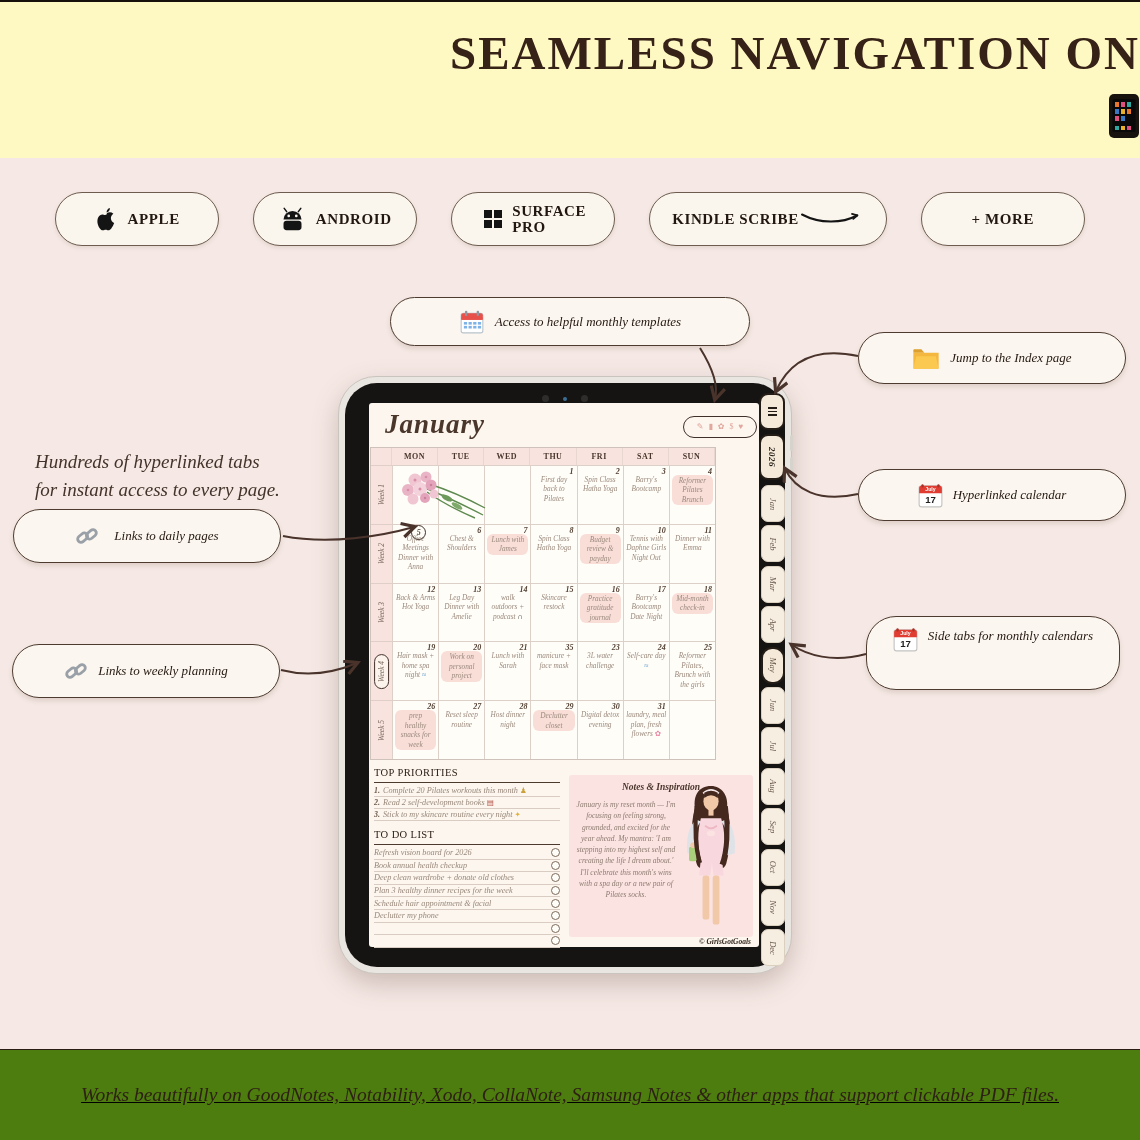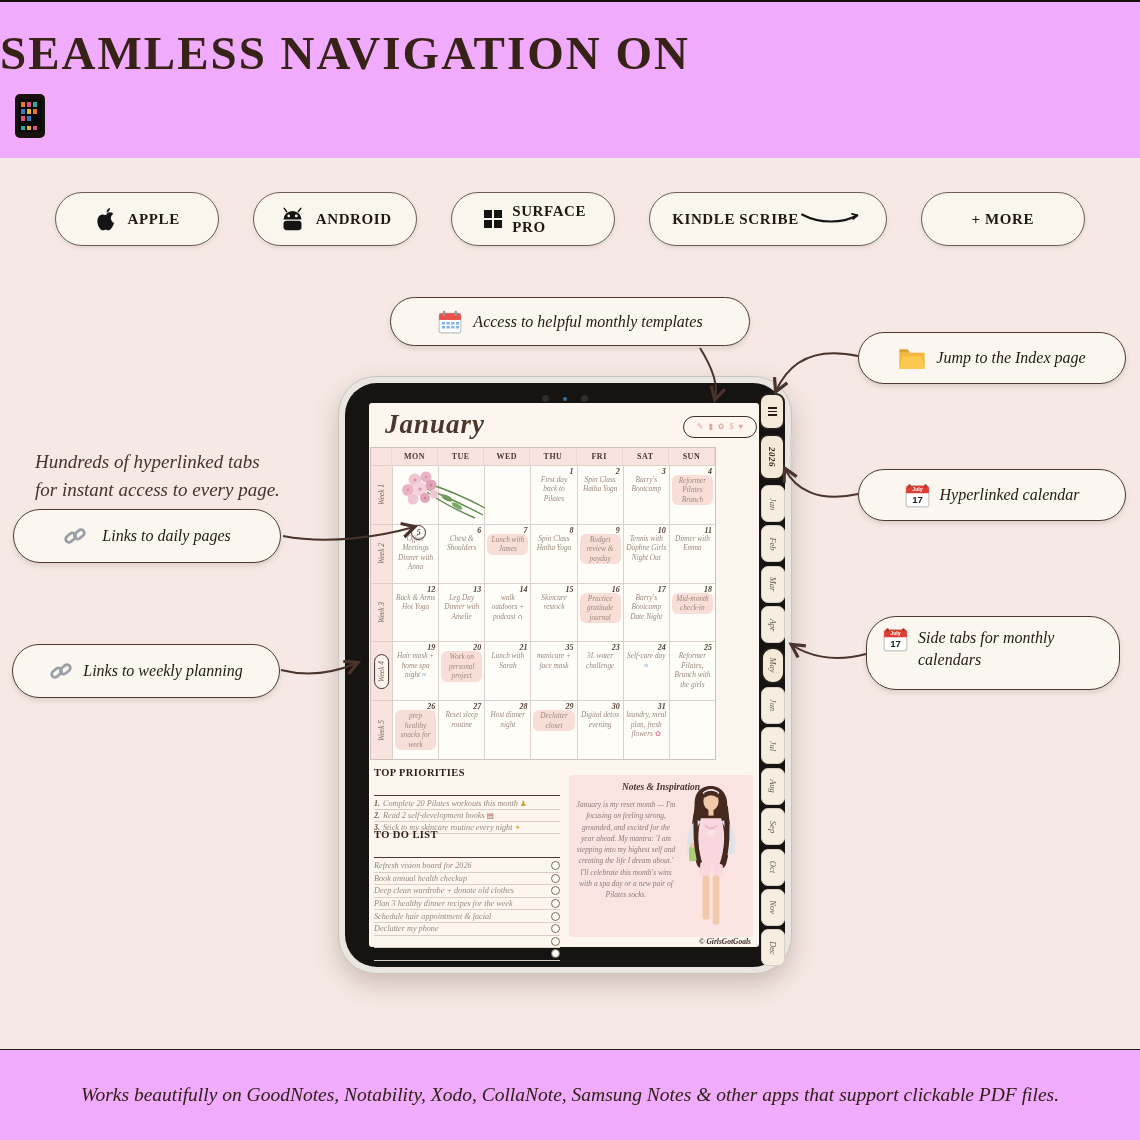--- a/index.html
+++ b/index.html
@@ -1,20 +1,20 @@
 <!DOCTYPE html>
 <html><head>
 <meta charset="utf-8">
 <style>
   html,body{margin:0;padding:0;}
   body{width:1140px;height:1140px;overflow:hidden;font-family:"Liberation Serif","DejaVu Serif",serif;}
   .page{position:relative;width:1140px;height:1140px;background:#f8f3ed;border-top:2px solid #17100b;border-bottom:2px solid #17100b;box-sizing:border-box;}
 
   
-  .banner{position:absolute;left:0;top:0;width:1140px;height:184px;background:#f0abfc;border-bottom:2px solid #241911;box-sizing:border-box;text-align:left;}
+  .banner{position:absolute;left:0;top:0;width:1140px;height:184px;background:#fef9c3;border-bottom:2px solid #241911;box-sizing:border-box;text-align:right;}
   .title{margin-top:20px;font-size:47px;line-height:1.32;font-weight:700;letter-spacing:2px;color:#372217;}
   .phone-ico{display:inline-block;vertical-align:-8px;margin-left:14px;}
 
   
   .main{position:absolute;left:0;top:156px;width:1140px;height:892px;background:#f6e9e5;border-bottom:1px solid #2a1c12;box-sizing:border-box;}
 
   
   .pills{position:absolute;left:0;top:34px;width:1140px;display:flex;justify-content:center;gap:34px;}
   .pill{height:52px;min-width:118px;padding:0 22px;background:#faf6ee;border:1.6px solid #6d5c4f;border-radius:27px;display:flex;align-items:center;justify-content:center;gap:10px;box-shadow:0 2px 4px rgba(90,60,40,.12);}
   .pill-label{font-size:15px;font-weight:700;letter-spacing:.6px;color:#211710;line-height:1.1;}
@@ -22,21 +22,21 @@
   .win-grid{display:grid;grid-template-columns:8px 8px;grid-template-rows:8px 8px;gap:2px;}
   .win-grid i{background:#141414;display:block;}
   .two-line{max-width:70px;text-align:left;}
 
   
   .intro{position:absolute;left:35px;top:290px;font-size:19px;font-style:italic;color:#43332a;line-height:1.45;}
   .optimized{position:absolute;left:836px;top:918px;width:290px;text-align:center;font-size:17.5px;font-style:italic;color:#43332a;line-height:1.5;}
 
   
   .callout{position:absolute;background:#fbf6ef;border:1.7px solid #4d3b30;border-radius:30px;display:flex;align-items:center;justify-content:center;gap:10px;box-shadow:0 3px 5px rgba(90,60,40,.15);z-index:6;padding:0 14px;box-sizing:border-box;}
-  .ctext{font-size:16px;font-style:italic;color:#241811;line-height:1.35;}
+  .ctext{font-size:13px;font-style:italic;color:#241811;line-height:1.35;}
   .co-templates{left:390px;top:139px;width:360px;height:49px;}
   .co-index{left:858px;top:174px;width:268px;height:52px;}
   .co-hyper{left:858px;top:311px;width:268px;height:52px;}
   .co-daily{left:13px;top:351px;width:268px;height:54px;gap:15px;}
   .co-weekly{left:12px;top:486px;width:268px;height:54px;}
   .co-sidetabs{left:866px;top:458px;width:254px;height:74px;align-items:flex-start;padding:10px 16px;}
   .co-sidetabs .ctext{text-align:left;}
   .cicon{flex:0 0 auto;display:inline-flex;}
 
   
@@ -77,21 +77,21 @@
   .mi.headphones-icon::before{content:"\2229";font-weight:700;color:#2c2c2c;}
   .mi.bath-icon::before{content:"\2248";color:#7fb0d2;font-weight:700;}
   .mi.flower-icon::before{content:"\273F";color:#e887a5;}
   .mi.sparkles-icon::before{content:"\2726";color:#dfb13e;}
   .mi.books-icon::before{content:"\25A4";color:#b0493f;}
   .mi.pilates-person-icon::before{content:"\265F";color:#c9a23c;}
 
   
   .prior{position:absolute;left:5px;top:364px;width:186px;}
   .todo{position:absolute;left:5px;top:426px;width:186px;}
-  .shead{font-size:10.5px;font-weight:700;letter-spacing:.4px;color:#2e2118;border-bottom:1.6px solid #4c3a2e;padding-bottom:17px;margin-bottom:2px;}
+  .shead{font-size:10.5px;font-weight:400;letter-spacing:.4px;color:#2e2118;border-bottom:1.6px solid #4c3a2e;padding-bottom:4px;margin-bottom:2px;}
   .prow{display:flex;align-items:baseline;gap:3px;border-bottom:1px solid #d9cdc3;padding:1px 0;}
   .pnum{font-size:8px;font-style:italic;font-weight:700;color:#6d5a4d;}
   .ptext{font-size:8.2px;font-style:italic;color:#99887b;flex:1;text-align:left;}
   .trow{display:flex;align-items:center;border-bottom:1px solid #d9cdc3;height:11.6px;}
   .ttext{flex:1;font-size:8.2px;font-style:italic;color:#99887b;text-align:left;}
   .tcirc{width:7px;height:7px;border:1.2px solid #7c6a5c;border-radius:50%;background:#fffdf8;}
 
   
   .notes{position:absolute;left:200px;top:372px;width:184px;height:162px;background:#fbe3e2;border-radius:3px;overflow:hidden;}
   .ntitle{text-align:center;margin-top:7px;font-size:9.5px;font-style:italic;font-weight:700;color:#4a362b;}
@@ -105,21 +105,21 @@
   .menu-glyph{display:flex;flex-direction:column;gap:2px;}
   .menu-glyph i{display:block;width:9px;height:1.5px;background:#241c16;}
   .tab-year{left:420px;top:57px;width:26px;height:46px;border:2px solid #241c16;border-radius:9px;z-index:3;}
   .tab-year span{transform:rotate(90deg);font-size:9px;font-weight:700;font-style:italic;color:#241c16;letter-spacing:.5px;}
   .monthtabs{position:absolute;left:422px;top:108px;width:24px;display:flex;flex-direction:column;gap:3.4px;z-index:3;}
   .mtab{height:37px;background:#f6eee1;border:1px solid #dbcfc0;border-radius:7px;display:flex;align-items:center;justify-content:center;box-sizing:border-box;}
   .mtab span{transform:rotate(90deg);font-size:8.5px;font-style:italic;color:#6b5a4d;}
   .mtab.circled{border:2px solid #241c16;border-radius:11px;background:#f5ead9;}
 
   
-  .footer{position:absolute;left:0;top:1048px;width:1140px;height:90px;background:#f0abfc;display:flex;align-items:center;justify-content:center;}
+  .footer{position:absolute;left:0;top:1048px;width:1140px;height:90px;background:#4d7c0f;display:flex;align-items:center;justify-content:center;text-decoration:underline;}
   .ftext{font-size:19.5px;font-style:italic;color:#2e2015;}
 </style>
 </head>
 <body>
 
 <div class="page">
 
   <div class="banner">
     <div class="title">
       <span>SEAMLESS NAVIGATION ON</span><br>

